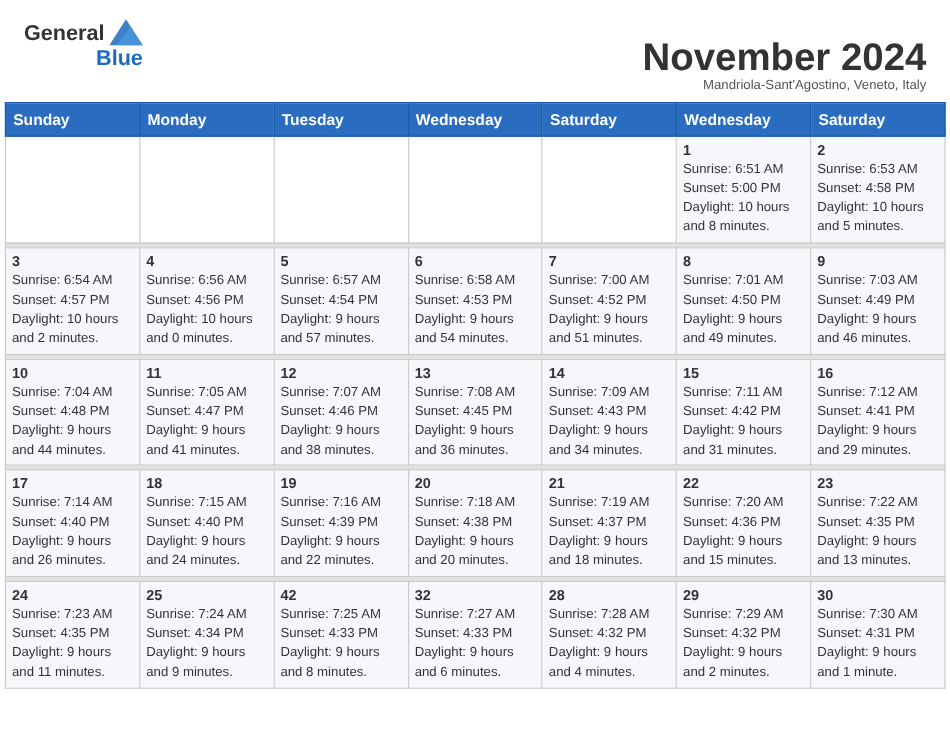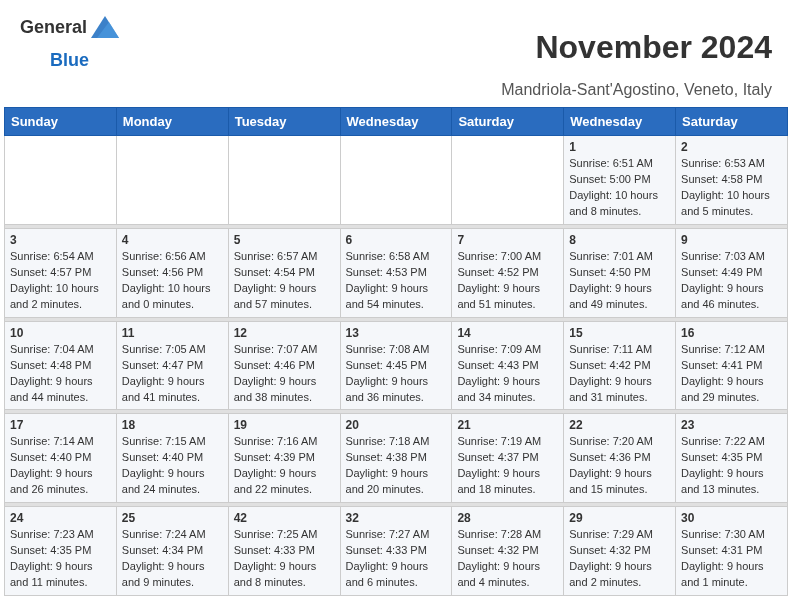--- a/index.html
+++ b/index.html
@@ -1,27 +1,27 @@
 <!DOCTYPE html>
 <html><head>
   <meta charset="utf-8">
   <style>
     * { box-sizing: border-box; margin: 0; padding: 0; }
     body { font-family: Arial, sans-serif; background: #fff; width: 792px; min-height: 612px; overflow: hidden; }
     
     .header { display: flex; align-items: flex-start; padding: 16px 20px 8px 20px; }
-    .logo { display: flex; flex-direction: column; align-items: center; margin-right: auto; gap: 12px; }
+    .logo { display: flex; flex-direction: column; align-items: flex-end; margin-right: auto; }
     .logo-text { display: flex; align-items: center; }
     .logo-general { font-size: 18px; font-weight: bold; color: #333; }
     .logo-blue { font-size: 18px; font-weight: bold; color: #1a6bbf; margin-top: 10px; }
     .logo-icon { width: 28px; height: 22px; margin-left: 4px; }
     
     .title-section { text-align: right; }
     .main-title { font-size: 32px; font-weight: bold; color: #333; line-height: 1.1; margin-top: 14px; }
-    .subtitle { font-size: 16px; color: #555; margin-top: 16px; }
+    .subtitle { font-size: 11px; color: #555; margin-top: 0; }
     
     .calendar { width: 100%; border-collapse: collapse; margin: 0 16px 0 0; }
     .calendar-wrap { padding: 0 4px 4px 4px; }
     
     .cal-header th {
       background: #2a6cbf;
       color: white;
       font-weight: bold;
       font-size: 13px;
       padding: 6px 6px;

